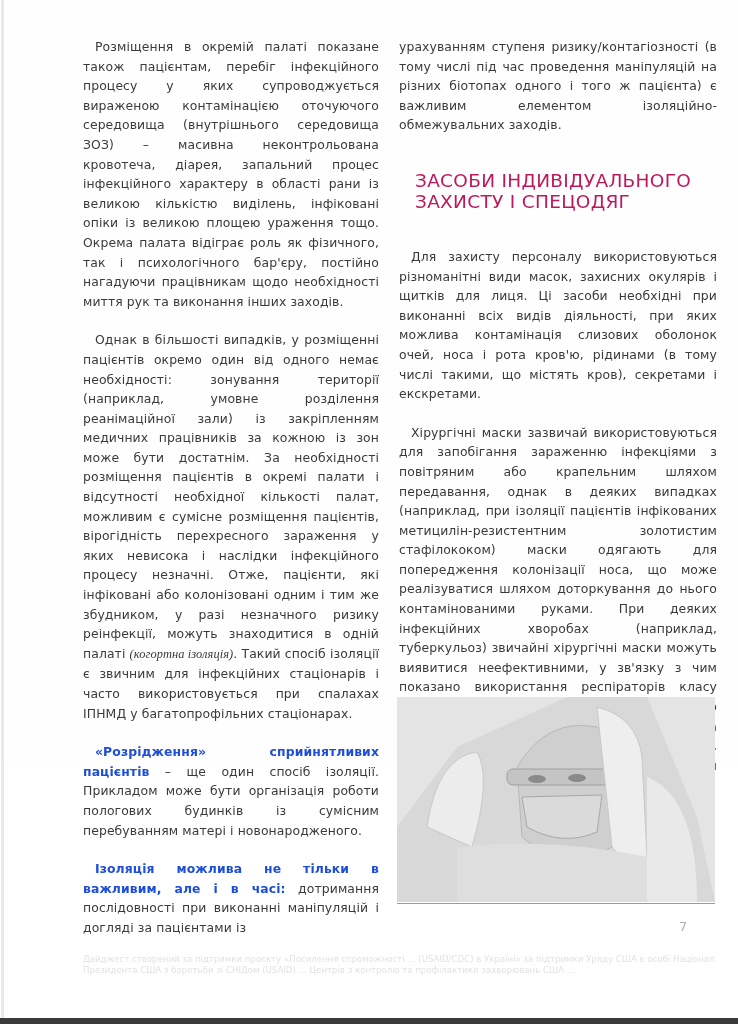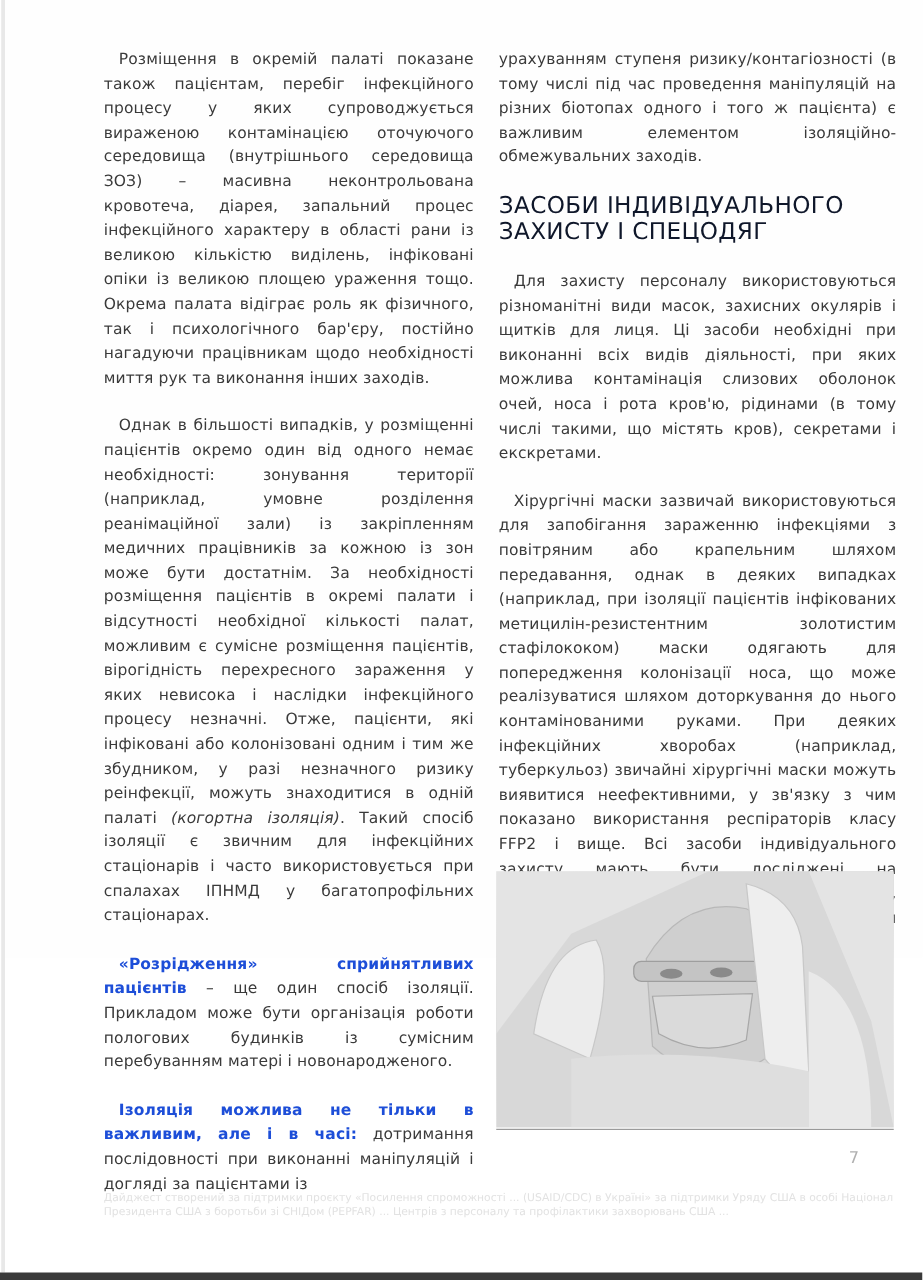--- a/index.html
+++ b/index.html
@@ -10,23 +10,23 @@
   .page { position:absolute; left:1px; top:0; width:738px; height:766px; background:#fefefe; }
   .bottom-edge { position:absolute; left:0; top:1018px; width:738px; height:6px; background:#3a3a3a; }
   .left-edge { position:absolute; left:0; top:0; width:3px; height:1018px; background:#e8e8e8; }
   .col { position:absolute; top:37px; font-size:12.4px; line-height:19.6px; text-align:justify; letter-spacing:0.1px; }
   .col-left { left:82px; width:296px; }
   .col-right { left:398px; width:318px; }
   .col p { margin:0; }
   .indent { text-indent:12px; }
   .gap { height:19px; }
   .bold { font-weight:bold; color:#1d4ed8; }
-  .ital { font-style:italic; }
+  .ital { font-style:italic;font-family:Liberation Serif, serif; }
   h2 {
-    margin:0; font-weight:normal; font-size:18.5px; line-height:21px; color:#0f172a; letter-spacing:0.3px;
+    margin:16px; font-weight:normal; font-size:18.5px; line-height:21px; color:#be185d; letter-spacing:0.3px;
     text-align:left;
   }
   .photo {
     position:absolute; left:396px; top:697px; width:318px; height:205px;
     background: linear-gradient(160deg, #e6e6e6 0%, #d4d4d4 40%, #e8e8e8 70%, #dcdcdc 100%);
     overflow:hidden;
   }
   .photo svg { width:100%; height:100%; display:block; }
   .rule { position:absolute; left:396px; top:903px; width:318px; height:1px; background:#9a9a9a; }
   .page-number { position:absolute; left:678px; top:919px; font-size:13px; color:#b0b0b0; }
@@ -71,16 +71,16 @@
       <path d="M200,10 Q240,20 245,60 L250,160 Q230,170 215,150 Z" fill="#eeeeee" stroke="#c8c8c8" stroke-width="1"></path>
       <path d="M250,80 Q300,100 300,205 L250,205 Z" fill="#e9e9e9"></path>
       <path d="M60,150 Q160,140 250,160 L250,205 L60,205 Z" fill="#dedede"></path>
     </svg>
   </div>
   <div class="rule"></div>
   <div class="page-number">7</div>
 
   <div class="footer">
     <div>Дайджест створений за підтримки проєкту «Посилення спроможності ... (USAID/CDC) в Україні» за підтримки Уряду США в особі Національного ...</div>
-    <div>Президента США з боротьби зі СНІДом (PEPFAR) ... Центрів з персоналу та профілактики захворювань США ...</div>
+    <div>Президента США з боротьби зі СНІДом (USAID) ... Центрів з контролю та профілактики захворювань США ...</div>
   </div>
 </div>
 <div class="bottom-edge"></div>
 
 </body></html>

